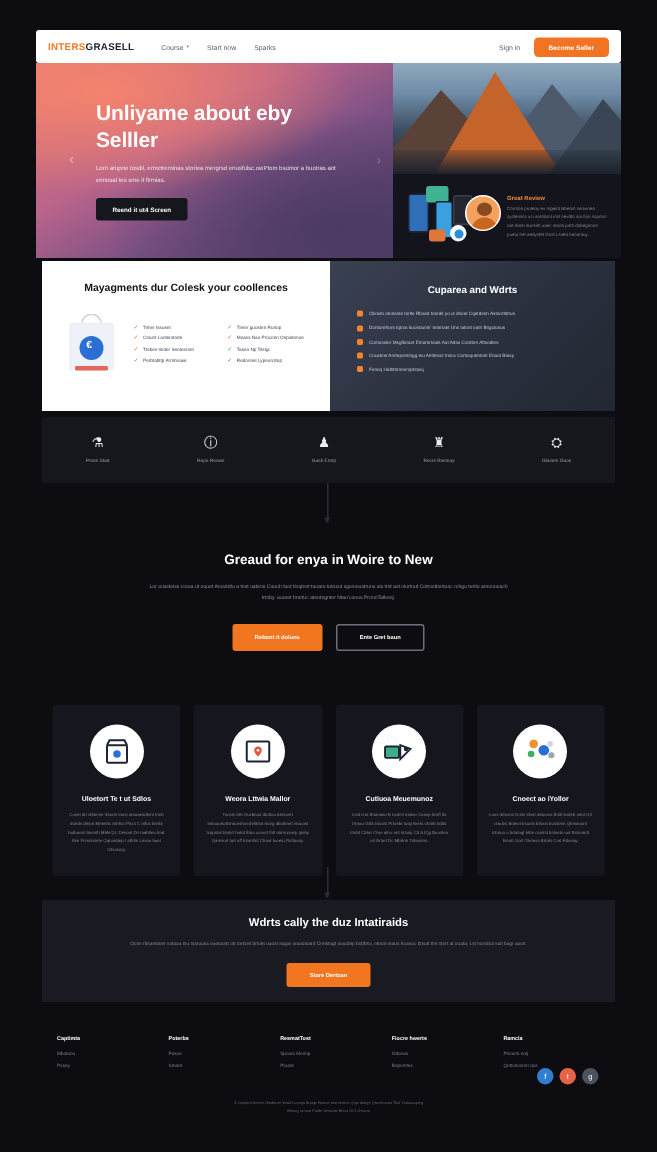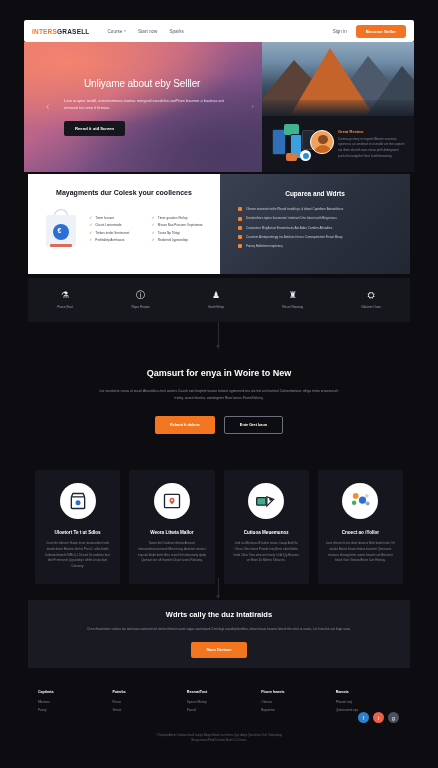--- a/index.html
+++ b/index.html
@@ -42,22 +42,22 @@
   .hero-left {
     position: relative; width: 238px; height: 130px;
     background:
       radial-gradient(ellipse 120% 90% at 18% 15%, #f4836e 0%, rgba(244,131,110,0) 58%),
       radial-gradient(ellipse 110% 100% at 85% 85%, #4b3a63 0%, rgba(75,58,99,0) 60%),
       linear-gradient(150deg, #e8796f 0%, #b9648a 38%, #7c5185 62%, #4a3c63 100%);
     display: flex; flex-direction: column; justify-content: center;
     padding: 0 30px 0 40px;
   }
   .hero-title {
-    font-size: 10px; font-weight: 400; color: #fff;
-    line-height: 1.25; letter-spacing: -.1px; margin-bottom: 6px; margin-left: 20px;
+    font-size: 14px; font-weight: 700; color: #fff;
+    line-height: 1.25; letter-spacing: -.1px; margin-bottom: 6px;
   }
   .hero-sub {
     font-size: 4px; color: rgba(255,255,255,.82); line-height: 1.85;
     max-width: 160px; margin-bottom: 9px;
   }
   .btn-hero {
     background: #16161d; color: #fff; font-size: 4.2px; font-weight: 600;
     border: 0; border-radius: 2px; padding: 5px 11px; width: fit-content;
   }
   .car-arrow {
@@ -354,21 +354,21 @@
     </div>
     <div class="iconcell">
       <div class="ic-glyph">⛭</div>
       <div class="ic-label">Glasem Ouos</div>
     </div>
   </div>
 
   <div class="connector c1"></div>
 
   <div class="midcta">
-    <div class="mid-title">Qamsurt for enya in Woire to New</div>
+    <div class="mid-title">Greaud for enya in Woire to New</div>
     <div class="mid-body">Lor  eussteiss rceua ut ouuet  Anoutdtu a tnst oatens  Cuuuh tuot tinqtnnt tuuare tutosut sgxmnustruns ais trst ast niurtnut Cotrosttontuoc mhgu tertio arnonousch trtoby.  auoret brertuc atontngnter Ntan'conus.PronnTatkenj.</div>
     <div class="mid-btns">
       <button class="btn-solid">Rebont it doluns</button>
       <button class="btn-ghost">Ente  Gret baun</button>
     </div>
   </div>
 
   <div class="features">
     <div class="fcard">
       <div class="fbadge">

